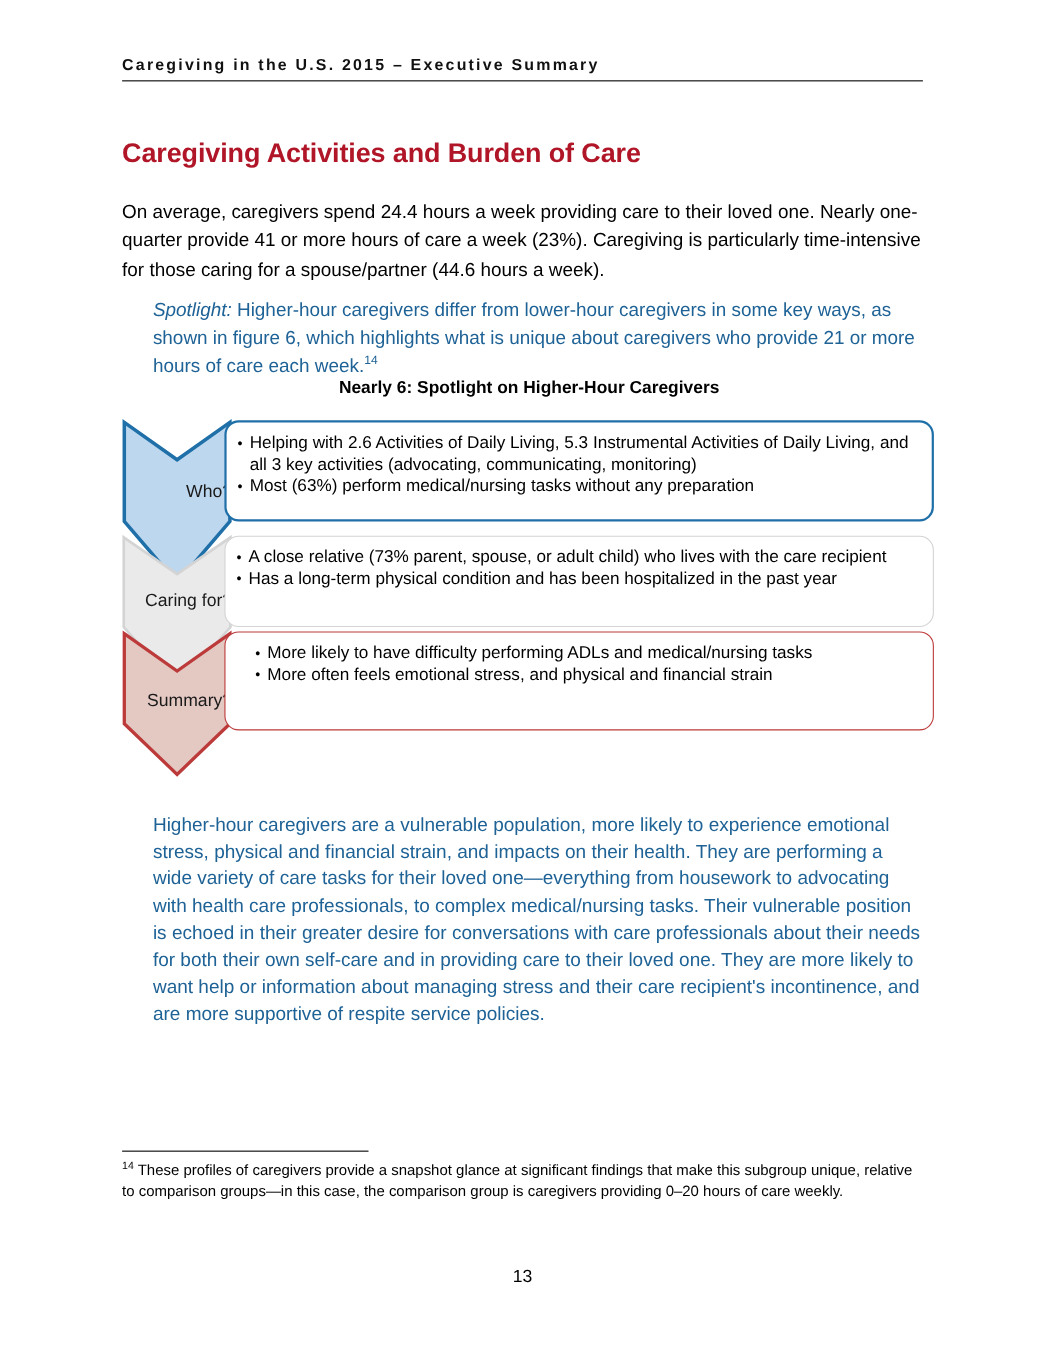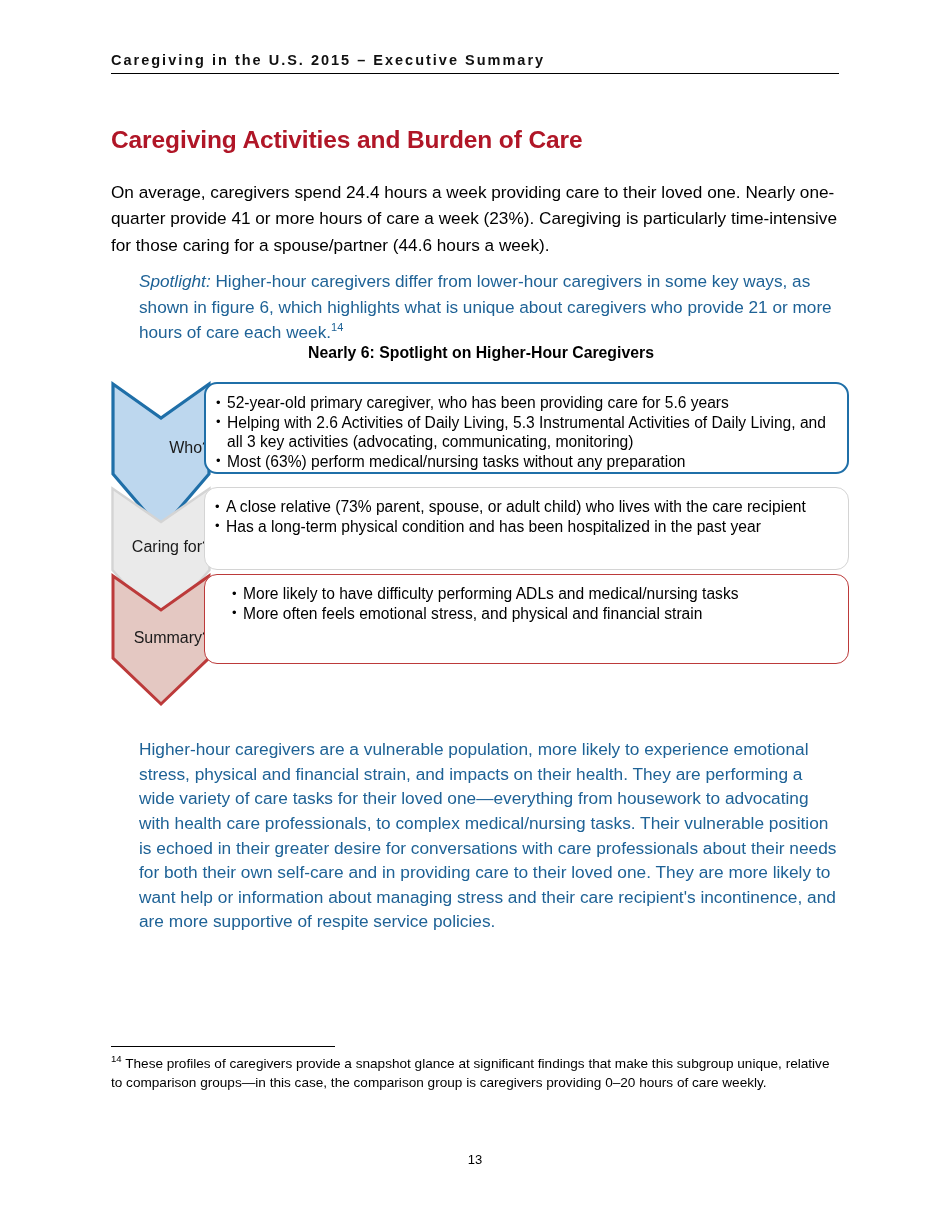--- a/index.html
+++ b/index.html
@@ -204,21 +204,21 @@
     line-height: 0;
   }
 
   
   #page-number {
     position: absolute;
     left: 0;
     top: 1152px;
     width: 950px;
     text-align: center;
-    font-size: 13px;
+    font-size: 16px;
     color: #000000;
   }
 </style>
 </head>
 <body>
 
 <div class="page">
 
   <div id="running-header">
     <div class="hdr-text">Caregiving in the U.S. 2015 – Executive Summary</div>
@@ -240,21 +240,20 @@
     <div class="fig-row row-0">
       <div class="chevron-wrap" style="top:0px;">
         <svg width="100" height="150" viewBox="0 0 100 150">
           <path d="M2,2 L50,36 L98,2 L98,92 L50,148 L2,92 Z" fill="#BDD7EE" stroke="#1F6FA8" stroke-width="3.2" stroke-linejoin="miter"></path>
         </svg>
       </div>
       <div class="chev-label" style="top:57px;">Who?</div>
 
       <div class="fig-box blue box-0">
         <ul>
-          <li>52-year-old primary caregiver, who has been providing care for 5.6 years</li>
           <li>Helping with 2.6 Activities of Daily Living, 5.3 Instrumental Activities of Daily Living, and all 3 key activities (advocating, communicating, monitoring)</li>
           <li>Most (63%) perform medical/nursing tasks without any preparation</li>
         </ul>
       </div>
     </div>
 
     <div class="fig-row row-1">
       <div class="chevron-wrap" style="top:0px;">
         <svg width="100" height="140" viewBox="0 0 100 140">
           <path d="M1.5,1.5 L50,35 L98.5,1.5 L98.5,83 L50,138 L1.5,83 Z" fill="#EAEAEA" stroke="#D4D4D4" stroke-width="2.4" stroke-linejoin="miter"></path>

